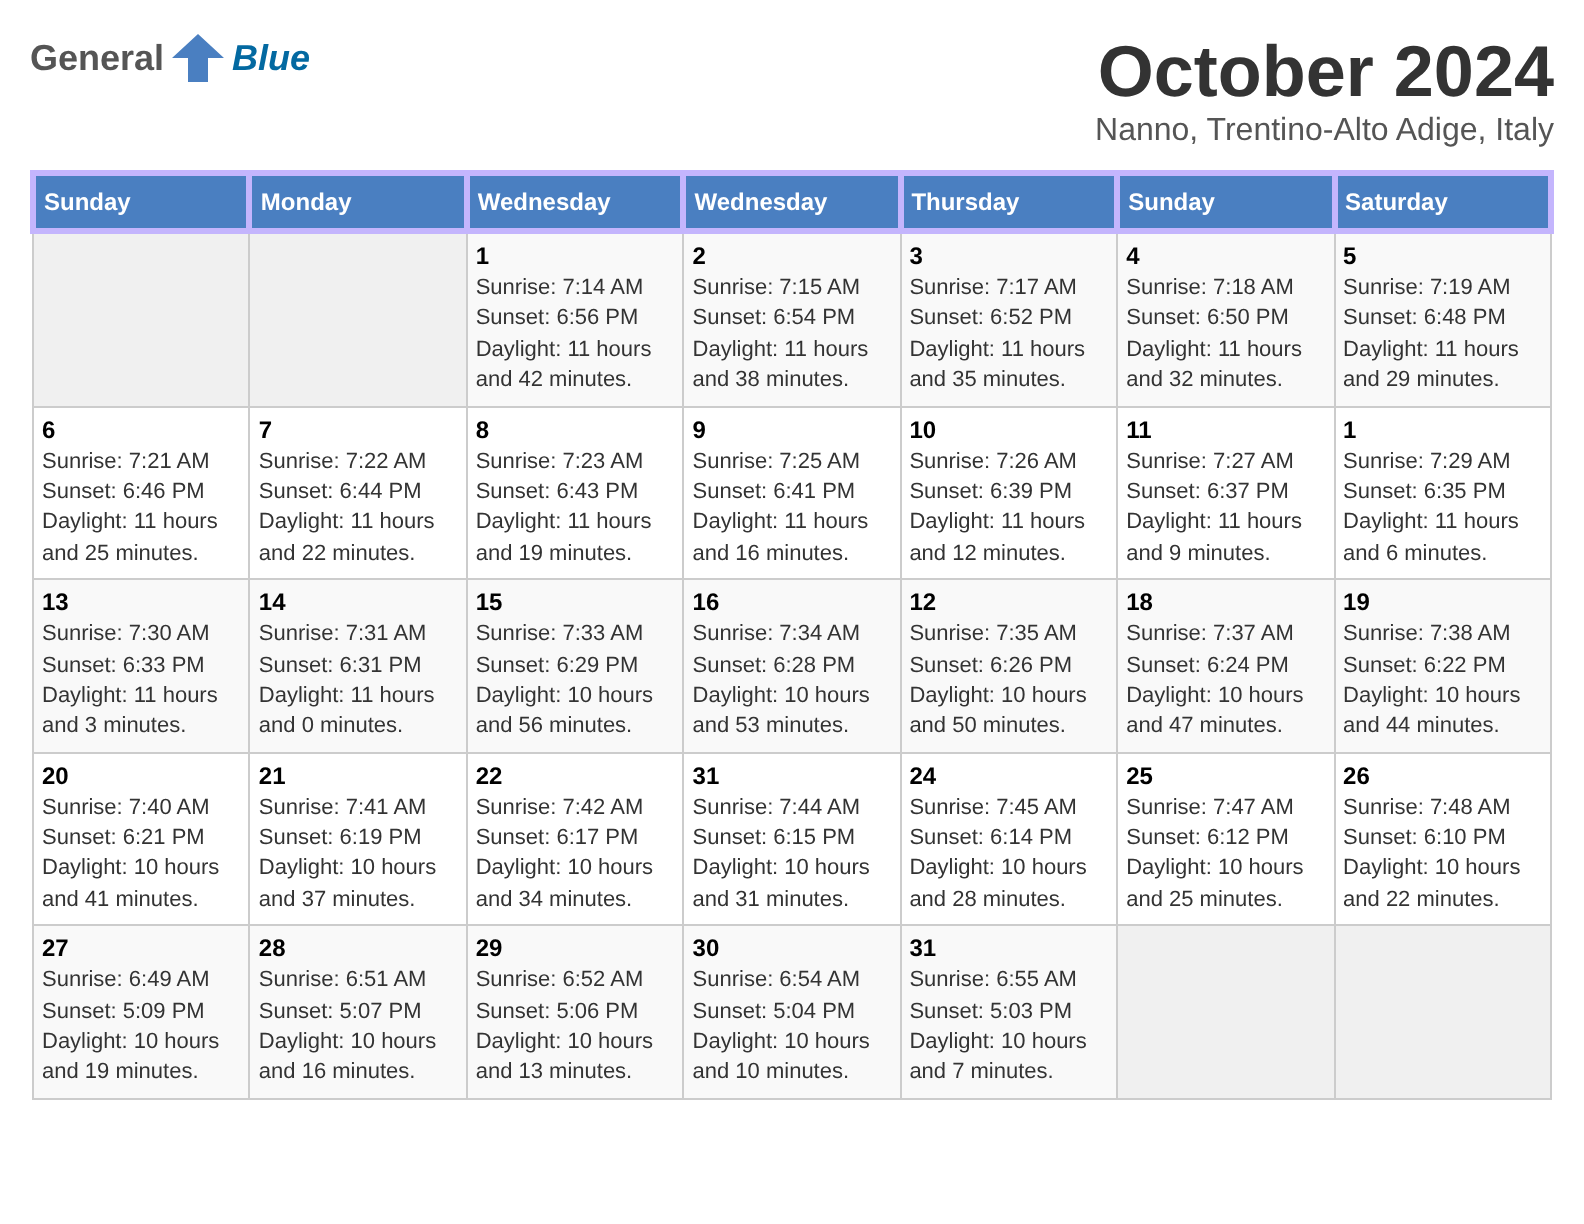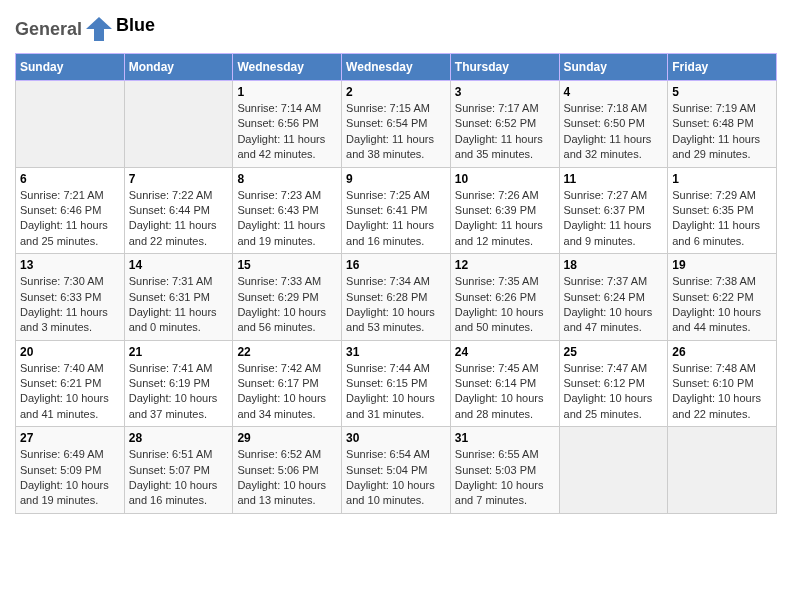--- a/index.html
+++ b/index.html
@@ -11,20 +11,21 @@
       padding: 15px;
     }
     .header {
       display: flex;
       justify-content: space-between;
       align-items: flex-start;
       margin-bottom: 10px;
     }
     .logo {
       display: flex;
+      align-items: center;
     }
     .title-block {
       text-align: right;
     }
     .month-title {
       font-size: 36px;
       font-weight: bold;
       color: #333;
     }
     .location-title {
@@ -36,21 +37,21 @@
       border-collapse: collapse;
       font-size: 11px;
     }
     thead tr th {
       background: #4a7fc1;
       color: #fff;
       padding: 6px 4px;
       text-align: left;
       font-size: 12px;
       font-weight: bold;
-      border: 1px solid #c4b5fd;
+      border: 3px solid #c4b5fd;
     }
     tbody tr td {
       border: 1px solid #ccc;
       padding: 4px;
       vertical-align: top;
       width: calc(100% / 7);
       min-height: 75px;
       height: 80px;
       background: #fff;
     }
@@ -80,37 +81,39 @@
 
 <div class="header">
   <div class="logo">
     <div style="display:flex;align-items:center;">
       <span style="font-size:18px;font-weight:bold;color:#555;">General</span>
       <svg width="30" height="28" viewBox="0 0 30 28" style="margin:0 2px;">
         <polygon points="15,2 28,14 20,14 20,26 10,26 10,14 2,14" fill="#4a7fc1"></polygon>
       </svg>
     </div>
     <div>
-      <span style="font-size:18px;font-weight:bold;color:#000000;">Blue</span>
+      <span style="font-size:18px;font-weight:bold;color:#0369a1;font-style:italic;">Blue</span>
     </div>
   </div>
   <div class="title-block">
+    <div class="month-title">October 2024</div>
+    <div class="location-title">Nanno, Trentino-Alto Adige, Italy</div>
   </div>
 </div>
 
 <table>
   <thead>
     <tr id="header-row">
     <th>Sunday</th>
         <th>Monday</th>
         <th>Wednesday</th>
         <th>Wednesday</th>
         <th>Thursday</th>
         <th>Sunday</th>
-        <th>Friday</th>
+        <th>Saturday</th>
       </tr>
   </thead>
   <tbody id="calendar-body">
   <tr>
         <td class="empty-cell"></td>
         <td class="empty-cell"></td>
         <td>
           <span class="day-number">1</span>
           <div class="day-info">Sunrise: 7:14 AM<br>Sunset: 6:56 PM<br>Daylight: 11 hours and 42 minutes.</div>
         </td>

